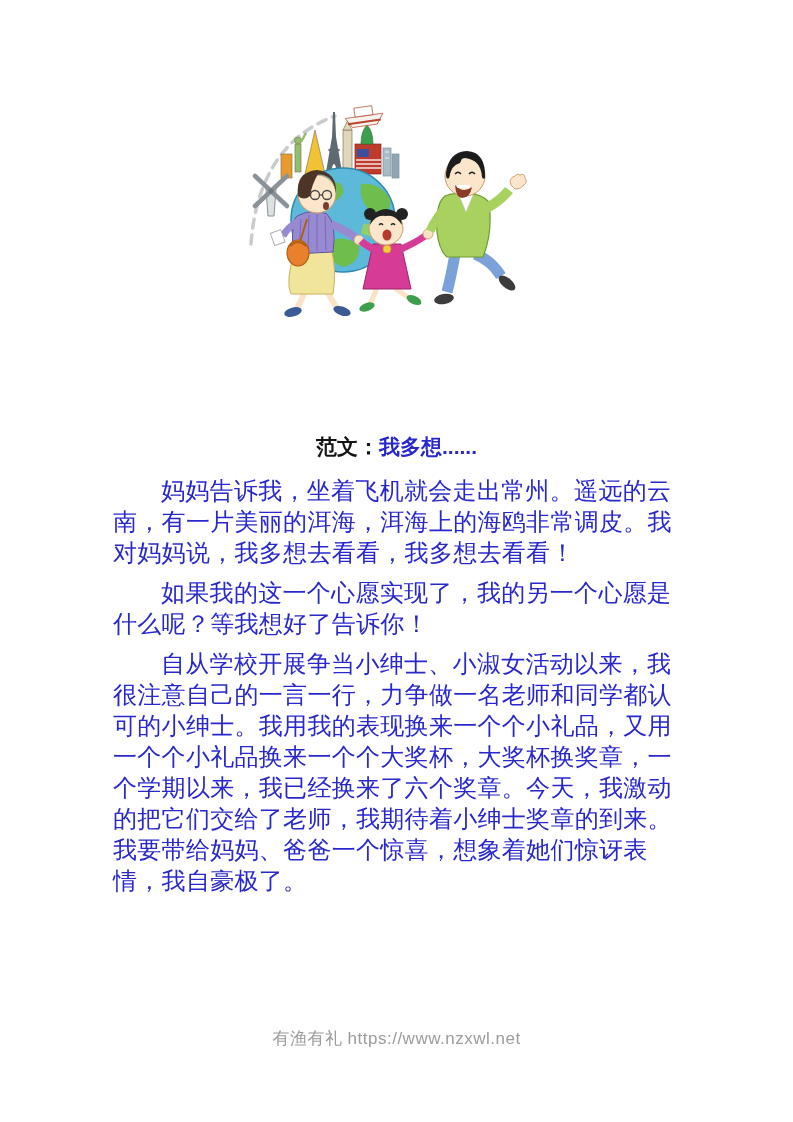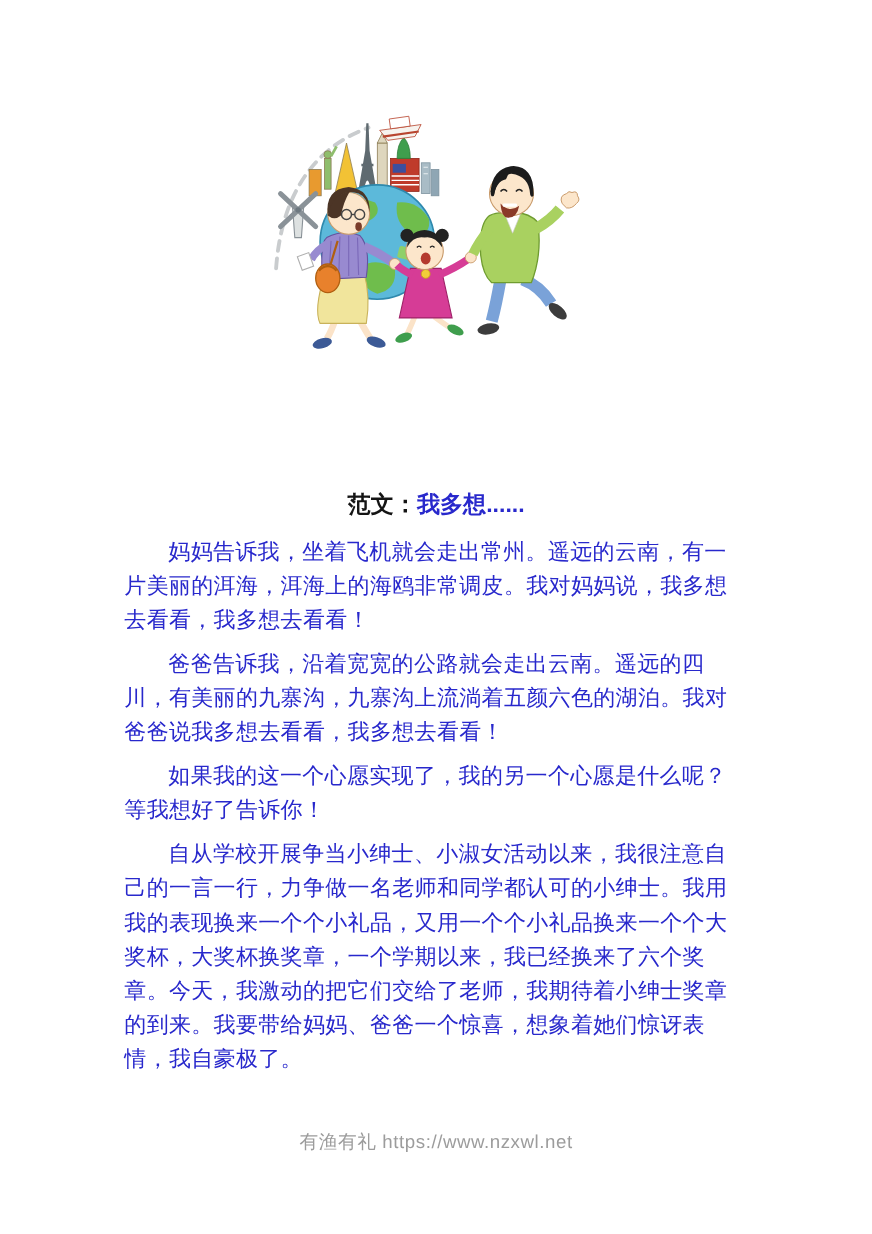--- a/index.html
+++ b/index.html
@@ -23,26 +23,26 @@
     position: absolute;
     left: 113px;
     top: 431px;
     width: 567px;
   }
   .sec-title {
     text-align: center;
     font-size: 21px;
     line-height: 31px;
     font-weight: bold;
-    margin: 12px 0 13px 0;
+    margin: 0 0 13px 0;
   }
   .sec-title .label { color: #141414; }
   .sec-title .title { color: #2828cc; }
   .para {
-    font-size: 20px;
+    font-size: 24px;
     line-height: 31px;
     color: #2828cc;
     text-indent: 2em;
     margin: 0 0 9px 0;
     letter-spacing: 0.3px;
     word-break: break-all;
   }
   .footer {
     position: absolute;
     left: 0;
@@ -186,19 +186,18 @@
       <rect x="214" y="93" width="13" height="3" rx="1.2" fill="#ffffff"></rect>
     </g>
   </svg>
 </div>
 
 <div class="content">
   <div class="sec-title">
     <span class="label">范文：</span><span class="title">我多想......</span>
   </div>
   <p class="para">妈妈告诉我，坐着飞机就会走出常州。遥远的云南，有一片美丽的洱海，洱海上的海鸥非常调皮。我对妈妈说，我多想去看看，我多想去看看！</p>
-  <p class="para">爸爸告诉我，沿着宽宽的公路就会走出云南。遥远的四川，有美丽的九寨沟，九寨沟上流淌着五颜六色的湖泊。我对爸爸说我多想去看看，我多想去看看！</p>
 
   <p class="para">如果我的这一个心愿实现了，我的另一个心愿是什么呢？等我想好了告诉你！</p>
   <p class="para">自从学校开展争当小绅士、小淑女活动以来，我很注意自己的一言一行，力争做一名老师和同学都认可的小绅士。我用我的表现换来一个个小礼品，又用一个个小礼品换来一个个大奖杯，大奖杯换奖章，一个学期以来，我已经换来了六个奖章。今天，我激动的把它们交给了老师，我期待着小绅士奖章的到来。我要带给妈妈、爸爸一个惊喜，想象着她们惊讶表情，我自豪极了。</p>
 </div>
 
 <div class="footer">有渔有礼 https://www.nzxwl.net</div>
 
 </body></html>

